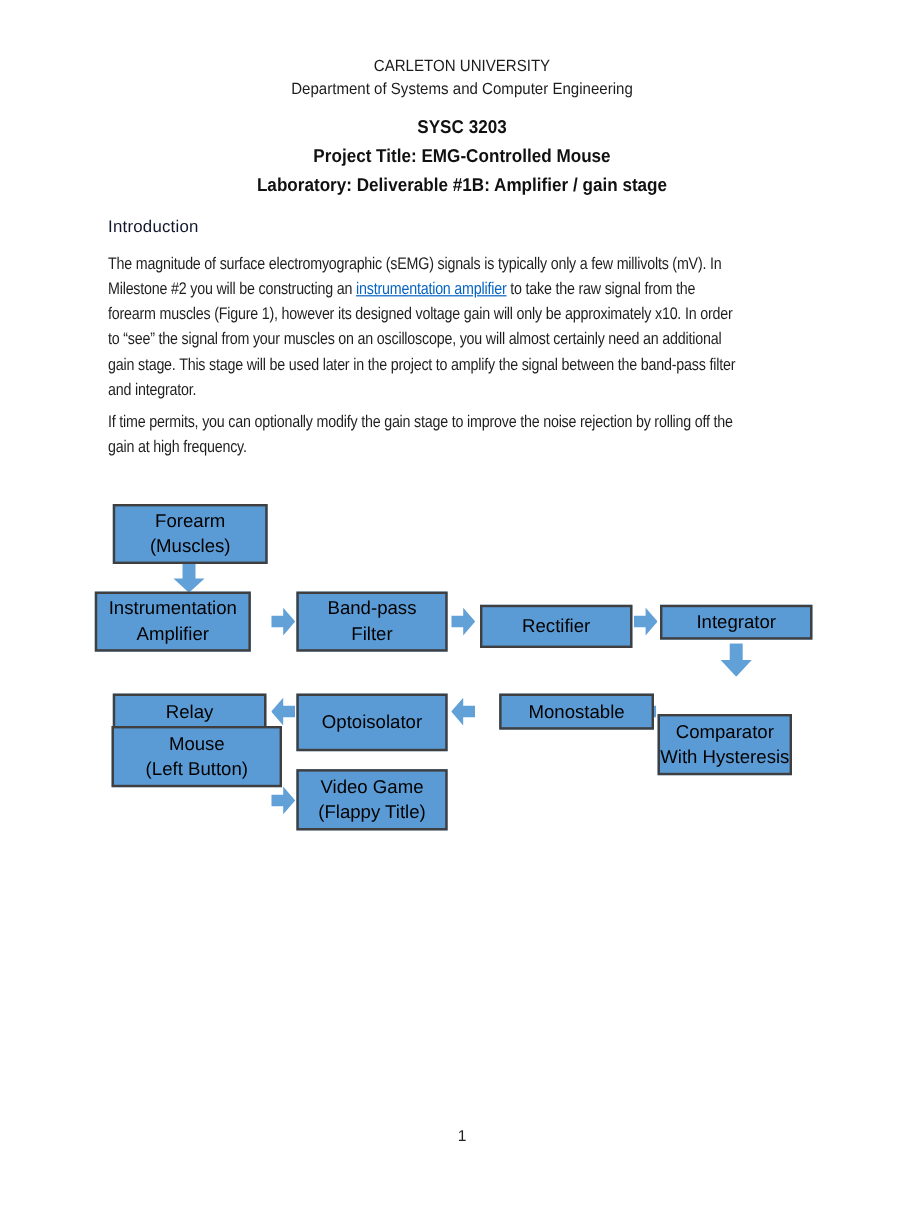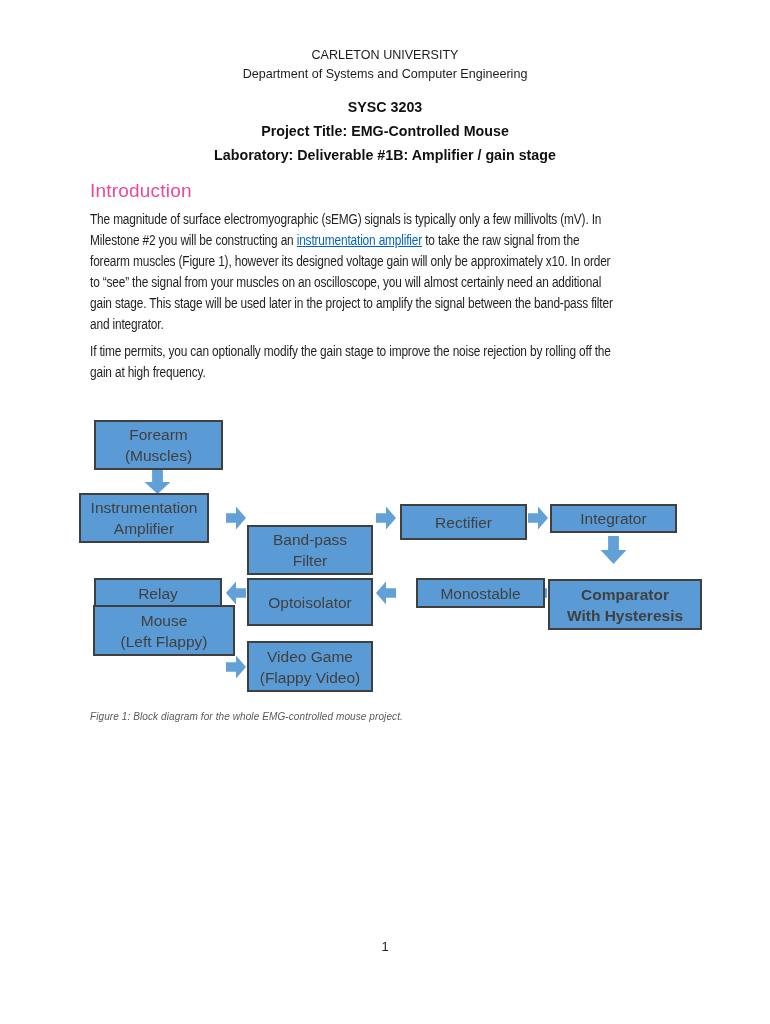--- a/index.html
+++ b/index.html
@@ -23,40 +23,40 @@
   .doc-title {
     position: absolute; top: 95px; left: 0; width: 770px;
     text-align: center; font-size: 15.5px; font-weight: bold;
     line-height: 24px; color: #111111;
     transform: scaleX(0.92); transform-origin: center top;
   }
 
   
   .section-heading {
     position: absolute; top: 180px; left: 90px;
-    font-size: 19px; font-weight: 400; color: #ec4899;
+    font-size: 14px; font-weight: 400; color: #0f172a;
     letter-spacing: 0.2px;
   }
   .body-text {
     position: absolute; left: 90px; width: 660px;
     font-size: 14px; line-height: 21px; color: #1f1f1f;
     letter-spacing: -0.2px;
     transform: scaleX(0.85); transform-origin: left top;
   }
   .body-text .tline { white-space: nowrap; }
   #para1 { top: 209px; }
   #para2 { top: 341px; }
   a.doclink { color: #0563c1; text-decoration: underline; cursor: pointer; }
 
   
   .dbox {
     position: absolute;
     background: #5b9bd5;
     border: 2px solid #3f3f3f;
-    color: #404040;
+    color: #000000;
     display: flex; flex-direction: column;
     align-items: center; justify-content: center;
     font-size: 15.5px; line-height: 21px; text-align: center;
   }
   .arrow { position: absolute; background: #62a0d8; }
   .arrow-right { clip-path: polygon(0% 30%, 50% 30%, 50% 2%, 100% 50%, 50% 98%, 50% 70%, 0% 70%); }
   .arrow-left  { clip-path: polygon(100% 30%, 50% 30%, 50% 2%, 0% 50%, 50% 98%, 50% 70%, 100% 70%); }
   .arrow-down  { clip-path: polygon(30% 0%, 70% 0%, 70% 50%, 98% 50%, 50% 100%, 2% 50%, 30% 50%); }
 
   .figure-caption {
@@ -107,61 +107,60 @@
       <span>Forearm</span>
       <span>(Muscles)</span>
     </div>
     <div class="arrow arrow-down" style="left:144px; top:470px; width:27px; height:24px;"></div>
 
     <div class="dbox" style="left:79px; top:493px; width:130px; height:50px;">
       <span>Instrumentation</span>
       <span>Amplifier</span>
     </div>
     <div class="arrow arrow-right" style="left:226px; top:506px; width:20px; height:24px;"></div>
-    <div class="dbox" style="left:247px; top:493px; width:126px; height:50px;margin-top:32px;">
+    <div class="dbox" style="left:247px; top:493px; width:126px; height:50px;">
       <span>Band-pass</span>
       <span>Filter</span>
     </div>
     <div class="arrow arrow-right" style="left:376px; top:506px; width:20px; height:24px;"></div>
     <div class="dbox" style="left:400px; top:504px; width:127px; height:36px;">
       <span>Rectifier</span>
     </div>
     <div class="arrow arrow-right" style="left:528px; top:506px; width:20px; height:24px;"></div>
     <div class="dbox" style="left:550px; top:504px; width:127px; height:29px;">
       <span>Integrator</span>
     </div>
     <div class="arrow arrow-down" style="left:600px; top:536px; width:27px; height:28px;"></div>
 
-    <div class="dbox" style="left:548px; top:579px; width:154px; height:51px;font-weight:bold;">
+    <div class="dbox" style="left:548px; top:595px; width:112px; height:51px;">
       <span>Comparator</span>
       <span>With Hysteresis</span>
     </div>
     <div class="arrow arrow-left" style="left:527px; top:581px; width:20px; height:24px;"></div>
     <div class="dbox" style="left:398px; top:578px; width:129px; height:30px;margin-left:18px;">
       <span>Monostable</span>
     </div>
     <div class="arrow arrow-left" style="left:376px; top:581px; width:20px; height:24px;"></div>
     <div class="dbox" style="left:247px; top:578px; width:126px; height:48px;">
       <span>Optoisolator</span>
     </div>
     <div class="arrow arrow-left" style="left:226px; top:581px; width:20px; height:24px;"></div>
     <div class="dbox" style="left:94px; top:578px; width:128px; height:30px;">
       <span>Relay</span>
     </div>
     <div class="arrow arrow-down" style="left:143px; top:610px; width:27px; height:28px;"></div>
 
     <div class="dbox" style="left:93px; top:605px; width:142px; height:51px;">
       <span>Mouse</span>
-      <span>(Left Flappy)</span>
+      <span>(Left Button)</span>
     </div>
     <div class="arrow arrow-right" style="left:226px; top:655px; width:20px; height:24px;"></div>
     <div class="dbox" style="left:247px; top:641px; width:126px; height:51px;">
       <span>Video Game</span>
-      <span>(Flappy Video)</span>
+      <span>(Flappy Title)</span>
     </div>
 
   </div>
 
-  <div class="figure-caption">Figure 1: Block diagram for the whole EMG-controlled mouse project.</div>
 
   <div class="page-number">1</div>
 
 </div>
 
 </body></html>

